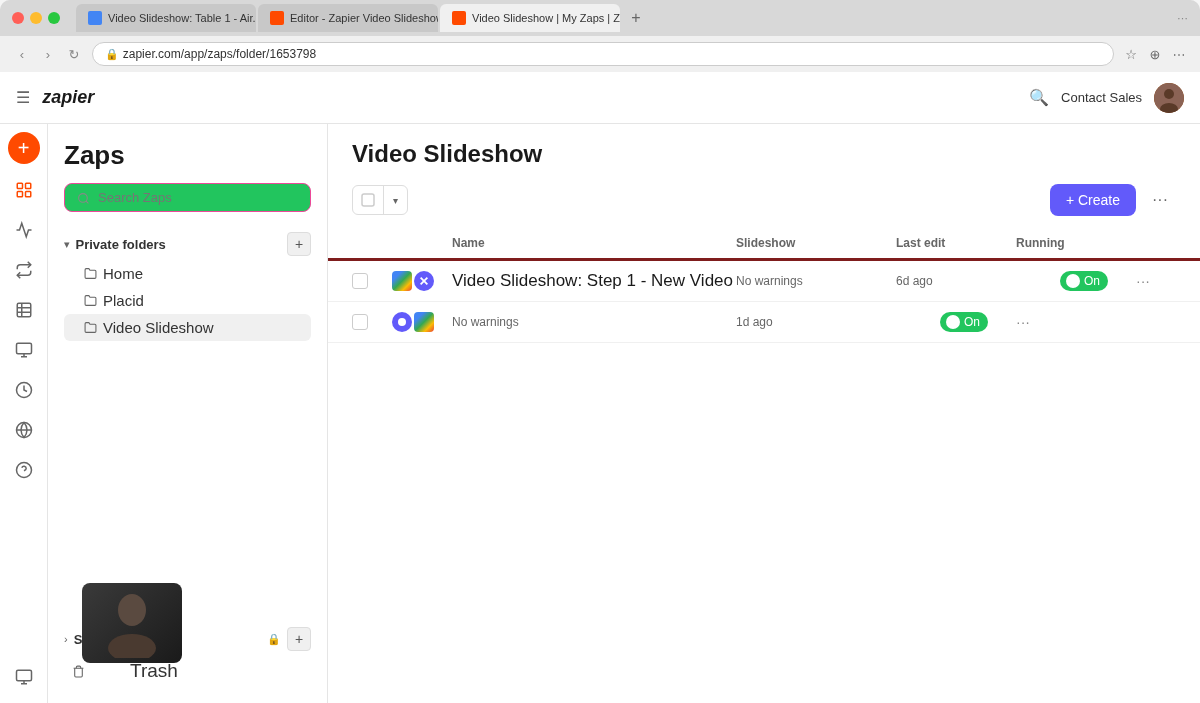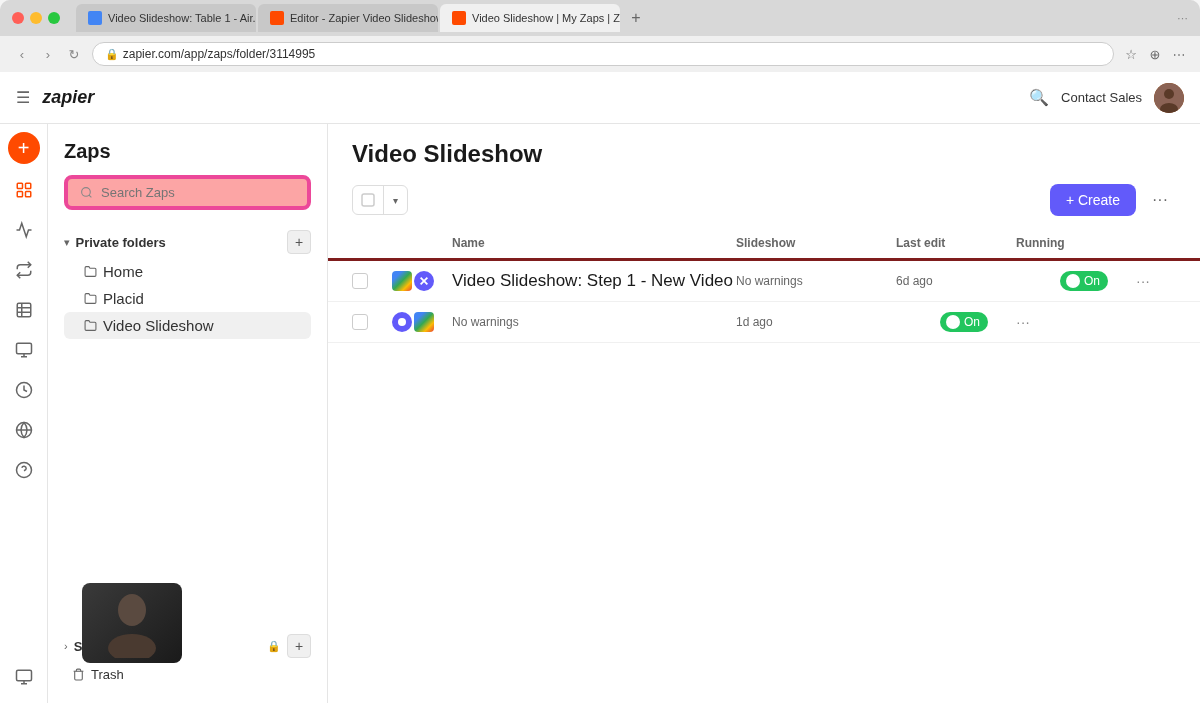--- a/index.html
+++ b/index.html
@@ -43,40 +43,40 @@
     .main-content { display: flex; flex: 1; overflow: hidden; }
 
     
     .icon-sidebar { width: 48px; display: flex; flex-direction: column; align-items: center; padding-top: 8px; gap: 4px; border-right: 1px solid #e5e5e5; }
     .create-btn { width: 32px; height: 32px; border-radius: 50%; background: #ff4a00; color: white; display: flex; align-items: center; justify-content: center; font-size: 20px; cursor: pointer; margin-bottom: 4px; font-weight: 300; }
     .sidebar-icon { width: 36px; height: 36px; display: flex; align-items: center; justify-content: center; border-radius: 6px; color: #666; font-size: 16px; cursor: pointer; }
     .sidebar-icon.active { color: #ff4a00; }
 
     
     .left-panel { width: 280px; padding: 16px; border-right: 1px solid #e5e5e5; display: flex; flex-direction: column; }
-    .left-panel-title { font-size: 20px; font-weight: 700; color: #1a1a1a; margin-bottom: 12px; }
-    .search-box { display: flex; align-items: center; gap: 8px; background: #fca5a5; border: 4px solid #ec4899; border-radius: 8px; padding: 6px 12px; margin-bottom: 16px; }
+    .left-panel-title { font-size: 26px; font-weight: 700; color: #1a1a1a; margin-bottom: 12px; }
+    .search-box { display: flex; align-items: flex-end; gap: 8px; background: #22c55e; border: 1px solid #ec4899; border-radius: 8px; padding: 6px 12px; margin-bottom: 16px; }
     .search-input { border: none; background: transparent; font-size: 13px; color: #333; outline: none; flex: 1; }
 
     
     .folder-section { margin-bottom: 8px; }
     .folder-header { display: flex; align-items: center; gap: 6px; padding: 4px 0; cursor: pointer; }
     .folder-chevron { color: #666; font-size: 11px; }
     .folder-section-title { font-size: 13px; font-weight: 600; color: #333; flex: 1; }
     .folder-add-btn { width: 24px; height: 24px; display: flex; align-items: center; justify-content: center; background: #f0f0f0; border-radius: 4px; color: #555; font-size: 14px; cursor: pointer; border: 1px solid #ddd; }
     .folder-item { display: flex; align-items: center; gap: 6px; padding: 5px 8px 5px 20px; border-radius: 6px; cursor: pointer; }
     .folder-item.active { background: #f0f0f0; }
     .folder-name { font-size: 15px; color: #333; flex: 1; }
     .folder-more { color: #888; font-size: 12px; opacity: 0; }
 
     .bottom-section { margin-top: auto; }
     .shared-folders-header { display: flex; align-items: center; gap: 6px; padding: 4px 0; }
     .lock-icon { color: #666; font-size: 11px; }
     .trash-item { display: flex; align-items: center; gap: 6px; padding: 5px 8px; cursor: pointer; }
-    .trash-name { font-size: 13px; color: #333; }
+    .trash-name { font-size: 19px; color: #333; margin-left: 39px; }
 
     
     .camera-overlay { position: absolute; bottom: 40px; left: 82px; width: 100px; height: 80px; border-radius: 8px; overflow: hidden; background: #2a2a2a; z-index: 10; }
     .camera-placeholder { width: 100%; height: 100%; background: linear-gradient(135deg, #3a3a3a 0%, #1a1a1a 100%); display: flex; align-items: center; justify-content: center; }
 
     
     .right-panel { flex: 1; display: flex; flex-direction: column; overflow: hidden; }
     .right-panel-header { padding: 16px 24px 0; }
     .right-panel-title { font-size: 24px; font-weight: 700; color: #1a1a1a; margin-bottom: 16px; }
     
@@ -139,21 +139,21 @@
   </div>
 
   <div class="browser-address-bar">
     <div class="nav-buttons">
       <div class="nav-btn">‹</div>
       <div class="nav-btn">›</div>
       <div class="nav-btn">↻</div>
     </div>
     <div class="address-input">
       <span class="address-lock">🔒</span>
-      <span style="font-size:12px;color:#333;">zapier.com/app/zaps/folder/3114995</span>
+      <span style="font-size:12px;color:#333;">zapier.com/app/zaps/folder/1653798</span>
     </div>
     <div class="browser-actions">
       <div class="browser-action-btn">☆</div>
       <div class="browser-action-btn">⊕</div>
       <div class="browser-action-btn">⋯</div>
     </div>
   </div>
 </div>
 
 <div class="app-container">

